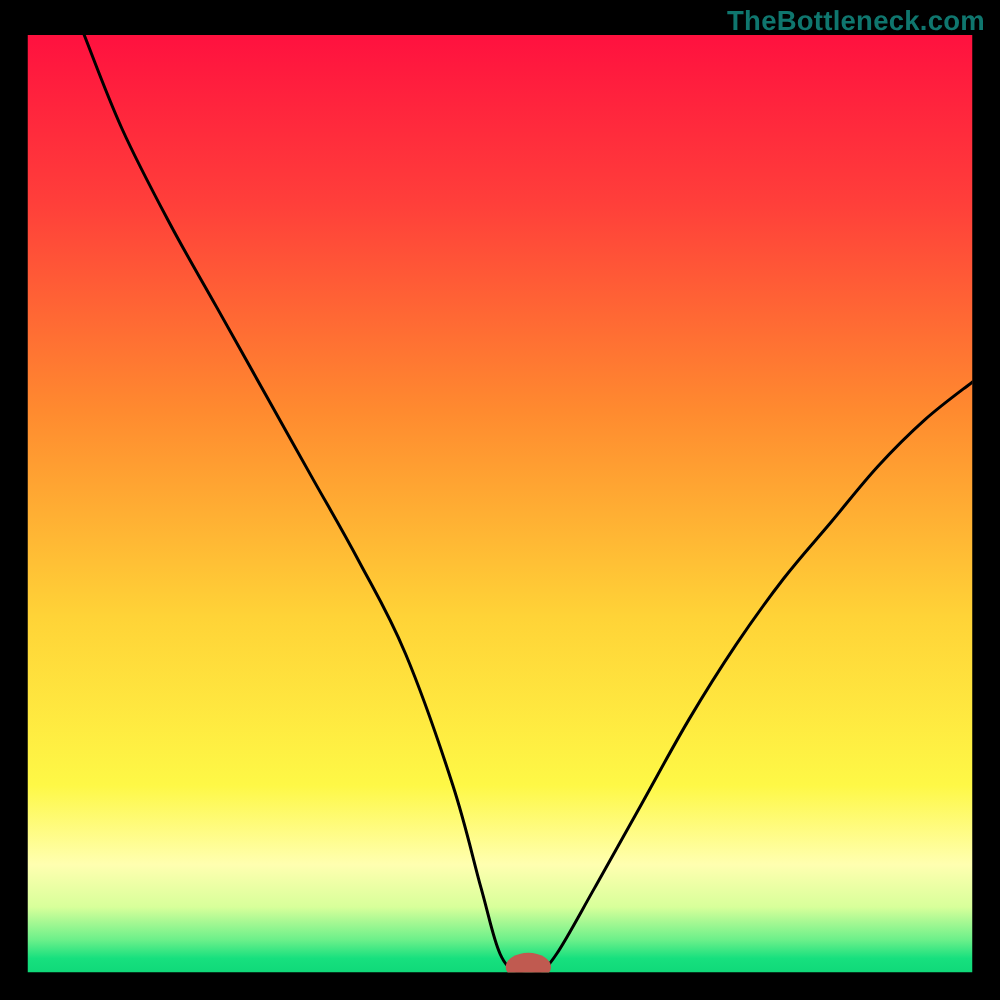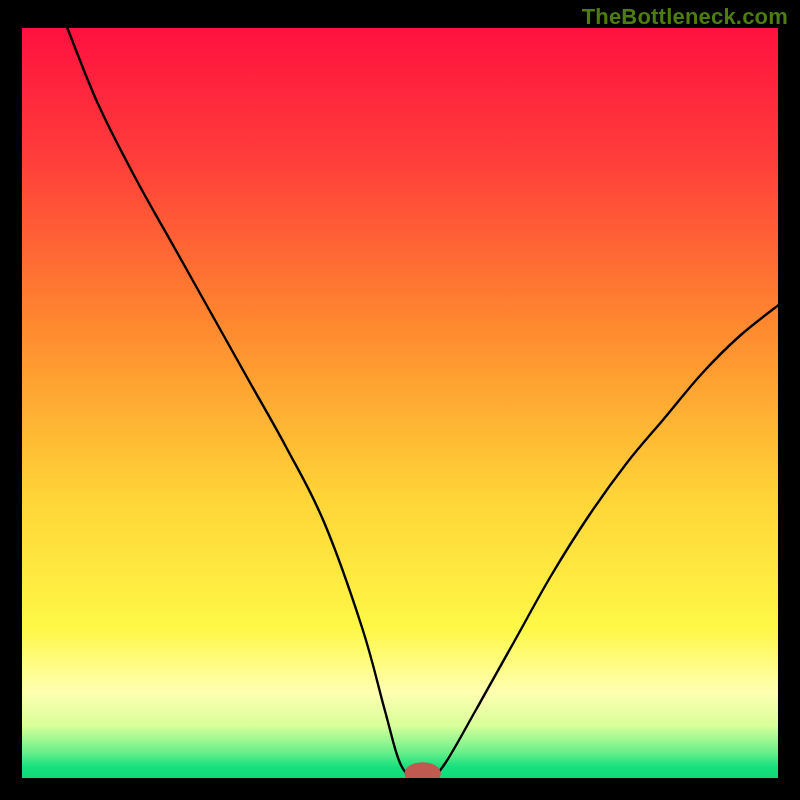--- a/index.html
+++ b/index.html
@@ -16,21 +16,21 @@
     width: 800px;
     height: 800px;
     background: #000;
   }
   .watermark {
     position: absolute;
     top: 4px;
     right: 12px;
     font-size: 22px;
     font-weight: 600;
-    color: #4d7c0f;
+    color: #0f766e;
     letter-spacing: 0.2px;
     z-index: 10;
   }
   .plot {
     position: absolute;
     left: 22px;
     top: 28px;
     width: 756px;
     height: 750px;
   }

